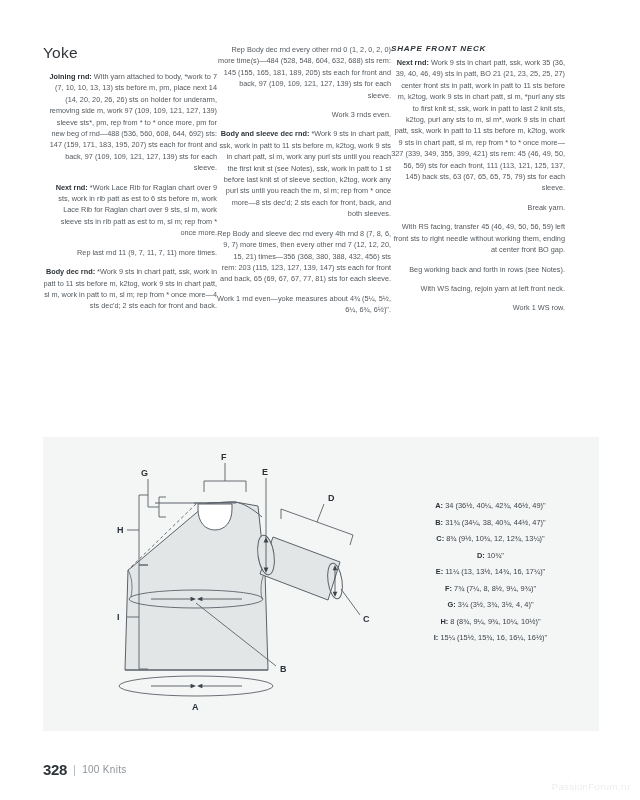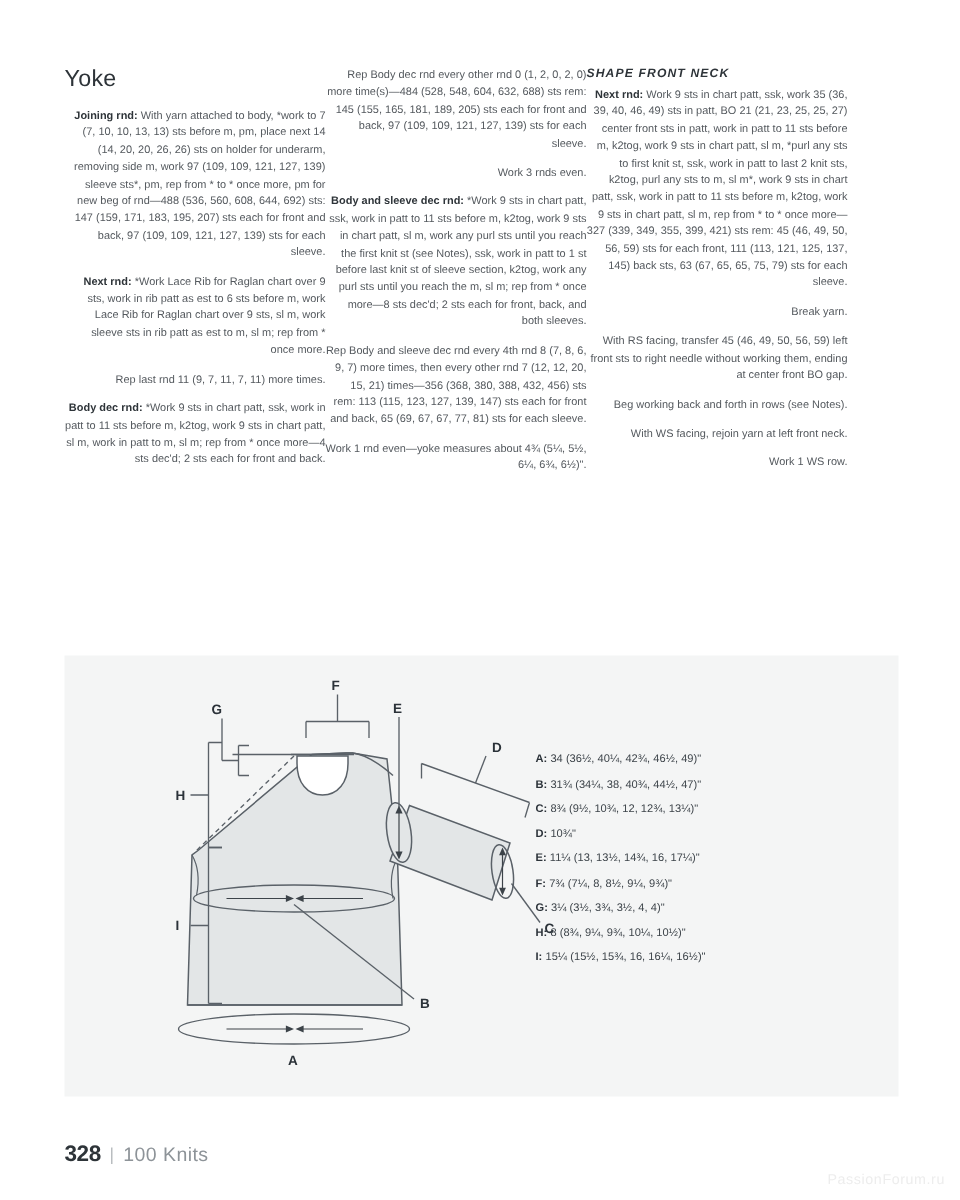--- a/index.html
+++ b/index.html
@@ -60,23 +60,24 @@
     top: 437px;
     width: 556px;
     height: 294px;
     background: #f4f5f5;
   }
   .schem-svg { position: absolute; left: 0; top: 0; }
 
   
   .legend {
     position: absolute;
-    left: 314px;
+    left: 335px;
     top: 61px;
     width: 225px;
+    text-align: center;
   }
   .legend-row {
     font-size: 7.4px;
     line-height: 16.5px;
     color: #3c4349;
     white-space: nowrap;
     letter-spacing: 0.02px;
   }
   .legend-key { font-weight: bold; color: #2b3239; }
 
@@ -97,21 +98,21 @@
   }
   .folio-rule {
     display: inline-block;
     width: 1px;
     height: 11px;
     background: #b9bdc0;
     position: relative;
     top: 1px;
   }
   .folio-book {
-    font-size: 13px;
+    font-size: 10px;
     color: #8d9398;
     letter-spacing: 0.3px;
   }
 
   .watermark {
     position: absolute;
     right: 10px;
     bottom: 8px;
     font-size: 9.5px;
     color: #ededed;
@@ -131,21 +132,21 @@
       <p class="para"><span class="lead">Joining rnd:</span><span> With yarn attached to body, *work to 7 (7, 10, 10, 13, 13) sts before m, pm, place next 14 (14, 20, 20, 26, 26) sts on holder for underarm, removing side m, work 97 (109, 109, 121, 127, 139) sleeve sts*, pm, rep from * to * once more, pm for new beg of rnd—488 (536, 560, 608, 644, 692) sts: 147 (159, 171, 183, 195, 207) sts each for front and back, 97 (109, 109, 121, 127, 139) sts for each sleeve.</span></p>
       <p class="para"><span class="lead">Next rnd:</span><span> *Work Lace Rib for Raglan chart over 9 sts, work in rib patt as est to 6 sts before m, work Lace Rib for Raglan chart over 9 sts, sl m, work sleeve sts in rib patt as est to m, sl m; rep from * once more.</span></p>
       <p class="para"><span>Rep last rnd 11 (9, 7, 11, 7, 11) more times.</span></p>
       <p class="para"><span class="lead">Body dec rnd:</span><span> *Work 9 sts in chart patt, ssk, work in patt to 11 sts before m, k2tog, work 9 sts in chart patt, sl m, work in patt to m, sl m; rep from * once more—4 sts dec'd; 2 sts each for front and back.</span></p>
     </div>
 
     <div class="col">
       <p class="para"><span>Rep Body dec rnd every other rnd 0 (1, 2, 0, 2, 0) more time(s)—484 (528, 548, 604, 632, 688) sts rem: 145 (155, 165, 181, 189, 205) sts each for front and back, 97 (109, 109, 121, 127, 139) sts for each sleeve.</span></p>
       <p class="para"><span>Work 3 rnds even.</span></p>
       <p class="para"><span class="lead">Body and sleeve dec rnd:</span><span> *Work 9 sts in chart patt, ssk, work in patt to 11 sts before m, k2tog, work 9 sts in chart patt, sl m, work any purl sts until you reach the first knit st (see Notes), ssk, work in patt to 1 st before last knit st of sleeve section, k2tog, work any purl sts until you reach the m, sl m; rep from * once more—8 sts dec'd; 2 sts each for front, back, and both sleeves.</span></p>
-      <p class="para"><span>Rep Body and sleeve dec rnd every 4th rnd 8 (7, 8, 6, 9, 7) more times, then every other rnd 7 (12, 12, 20, 15, 21) times—356 (368, 380, 388, 432, 456) sts rem: 113 (115, 123, 127, 139, 147) sts each for front and back, 65 (69, 67, 67, 77, 81) sts for each sleeve.</span></p>
+      <p class="para"><span>Rep Body and sleeve dec rnd every 4th rnd 8 (7, 8, 6, 9, 7) more times, then every other rnd 7 (12, 12, 20, 15, 21) times—356 (368, 380, 388, 432, 456) sts rem: 203 (115, 123, 127, 139, 147) sts each for front and back, 65 (69, 67, 67, 77, 81) sts for each sleeve.</span></p>
       <p class="para"><span>Work 1 rnd even—yoke measures about 4¾ (5¼, 5½, 6¼, 6¾, 6½)".</span></p>
     </div>
 
     <div class="col">
       <h2 class="sub-title">SHAPE FRONT NECK</h2>
       <p class="para"><span class="lead">Next rnd:</span><span> Work 9 sts in chart patt, ssk, work 35 (36, 39, 40, 46, 49) sts in patt, BO 21 (21, 23, 25, 25, 27) center front sts in patt, work in patt to 11 sts before m, k2tog, work 9 sts in chart patt, sl m, *purl any sts to first knit st, ssk, work in patt to last 2 knit sts, k2tog, purl any sts to m, sl m*, work 9 sts in chart patt, ssk, work in patt to 11 sts before m, k2tog, work 9 sts in chart patt, sl m, rep from * to * once more—327 (339, 349, 355, 399, 421) sts rem: 45 (46, 49, 50, 56, 59) sts for each front, 111 (113, 121, 125, 137, 145) back sts, 63 (67, 65, 65, 75, 79) sts for each sleeve.</span></p>
       <p class="para"><span>Break yarn.</span></p>
       <p class="para"><span>With RS facing, transfer 45 (46, 49, 50, 56, 59) left front sts to right needle without working them, ending at center front BO gap.</span></p>
       <p class="para"><span>Beg working back and forth in rows (see Notes).</span></p>
       <p class="para"><span>With WS facing, rejoin yarn at left front neck.</span></p>

